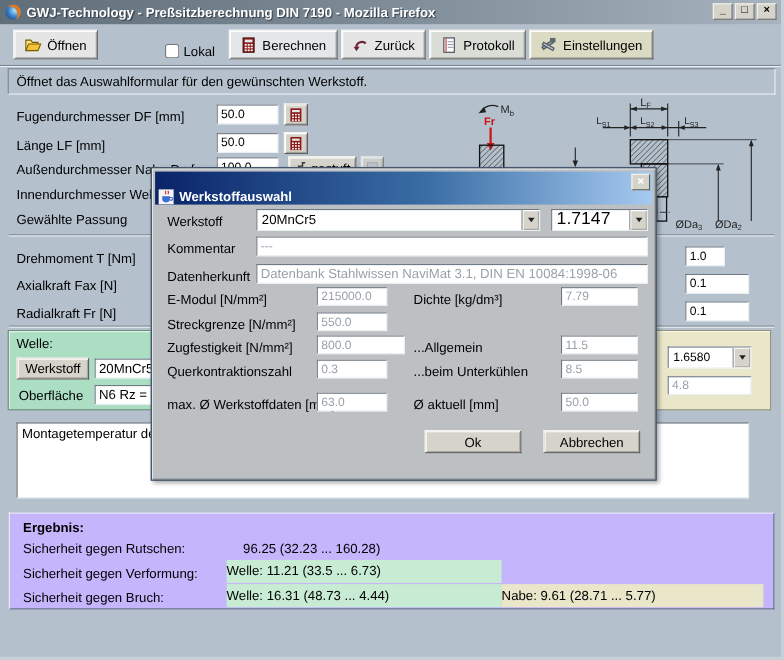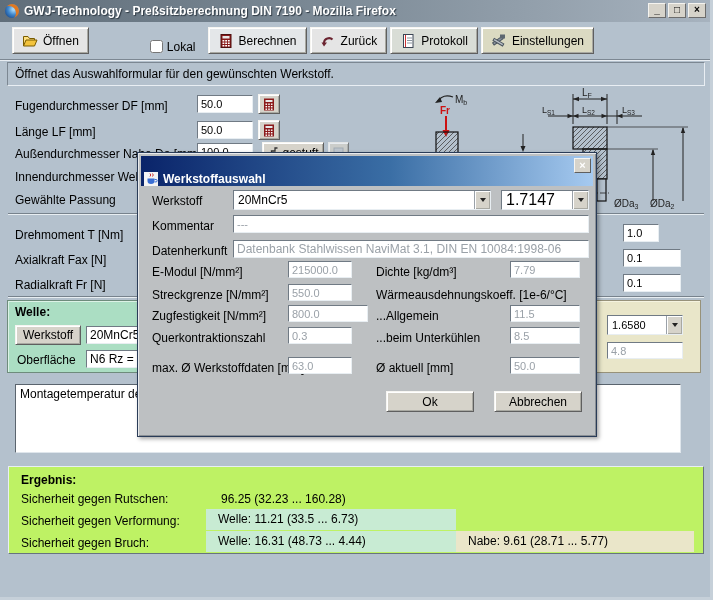--- a/index.html
+++ b/index.html
@@ -55,24 +55,24 @@
     border-top:1px solid #77828c; border-bottom:1px solid #e8eef2; }
 
   
   .panel-welle { position:absolute; left:8px; top:301px; width:330px; height:71px;
     background:#abdec3; box-shadow:inset 1px 1px 0 #dcf2e6, 0 0 0 1px #6e8c7c; }
   .panel-nabe { position:absolute; left:360px; top:301px; width:340px; height:71px;
     background:#e9e6c9; box-shadow:inset 1px 1px 0 #f5f3df, 0 0 0 1px #97927a; }
   .montage { position:absolute; left:15px; top:384px; width:666px; height:69px; background:#fff;
     border:1px solid; border-color:#5a646e #dfe6ec #dfe6ec #5a646e; padding:2px 4px; font-size:12px; }
 
-  .results { position:absolute; left:8px; top:466px; width:696px; height:88px; background:#bef264;
+  .results { position:absolute; left:8px; top:466px; width:696px; height:88px; background:#c4b5fd;
     border:1px solid; border-color:#e9eef3 #67737e #67737e #e9eef3; }
   .rlbl { position:absolute; left:12px; font-size:12px; line-height:21px; white-space:nowrap; }
-  .rcell { position:absolute; height:21px; line-height:21px; padding-left:12px; font-size:12px; white-space:nowrap; }
+  .rcell { position:absolute; height:21px; line-height:21px; font-size:12px; white-space:nowrap; }
   .rcell.green { background:#c8ebd3; }
   .rcell.tan { background:#eae6c9; }
 
   
   .dialog { position:absolute; left:137px; top:152px; width:460px; height:285px; background:#bdc0c2;
     border:1px solid #2a3c58; box-shadow:2px 2px 4px rgba(0,0,0,.35), inset 1px 1px 0 #e8eaec, inset -1px -1px 0 #8a8f94;
     z-index:30; }
   .dtitle { position:absolute; left:3px; top:3px; right:3px; height:30px;
     background:linear-gradient(90deg,#0a246a 0%, #3a6ea5 55%, #a6caf0 100%);
     color:#fff; font-weight:bold; font-size:12px; display:flex; align-items:flex-end; gap:5px; padding:0 3px; }
@@ -277,21 +277,21 @@
   <div class="lbl" style="left:15px; top:228px">Drehmoment T [Nm]</div>
   <input class="tf" style="left: 623px; top: 224px; width: 36px;" value="1.0">
   <div class="lbl" style="left:15px; top:253px">Axialkraft Fax [N]</div>
   <input class="tf" style="left: 623px; top: 249px; width: 58px;" value="0.1">
   <div class="lbl" style="left:15px; top:278px">Radialkraft Fr [N]</div>
   <input class="tf" style="left: 623px; top: 274px; width: 58px;" value="0.1">
 
   <div class="groove" style="top:296px"></div>
 
   <div class="panel-welle">
-    <div class="lbl" style="left:7px; top:4px; font-weight:bold">Welle:</div>
+    <div class="lbl" style="left:7px; top:4px; font-weight:normal">Welle:</div>
     <button class="btn3d" style="left:7px; top:24px; width:66px; height:20px">
       <span>Werkstoff</span>
     </button>
     <input class="tf" style="left: 78px; top: 25px; width: 245px; height: 18px; font-size: 12px;" value="20MnCr5">
     <div class="lbl" style="left:9px; top:52px">Oberfläche</div>
     <input class="tf" style="left: 78px; top: 49px; width: 245px; height: 18px; font-size: 12px;" value="N6 Rz = 4">
   </div>
 
   <div class="panel-nabe">
     <div class="combo" style="left:247px; top:14px; width:76px">
@@ -350,21 +350,20 @@
     <div class="dlg-lbl" style="left:14px; top:91px">Datenherkunft</div>
     <input class="tf ro" style="left: 95px; top: 87px; width: 356px; font-size: 12px;" readonly="" value="Datenbank Stahlwissen NaviMat 3.1, DIN EN 10084:1998-06">
 
     <div class="dlg-lbl" style="left:14px; top:112px">E-Modul [N/mm²]</div>
     <input class="tf ro" style="left: 150px; top: 108px; width: 64px; height: 17px;" readonly="" value="215000.0">
     <div class="dlg-lbl" style="left:238px; top:112px">Dichte [kg/dm³]</div>
     <input class="tf ro" style="left: 372px; top: 108px; width: 70px; height: 17px;" readonly="" value="7.79">
 
     <div class="dlg-lbl" style="left:14px; top:135px">Streckgrenze [N/mm²]</div>
     <input class="tf ro" style="left: 150px; top: 131px; width: 64px; height: 17px;" readonly="" value="550.0">
-    <div class="dlg-lbl" style="left:238px; top:135px">Wärmeausdehnungskoeff. [1e-6/°C]</div>
 
     <div class="dlg-lbl" style="left:14px; top:156px">Zugfestigkeit [N/mm²]</div>
     <input class="tf ro" style="left: 150px; top: 152px; width: 80px; height: 17px;" readonly="" value="800.0">
     <div class="dlg-lbl" style="left:238px; top:156px">...Allgemein</div>
     <input class="tf ro" style="left: 372px; top: 152px; width: 70px; height: 17px;" readonly="" value="11.5">
 
     <div class="dlg-lbl" style="left:14px; top:178px">Querkontraktionszahl</div>
     <input class="tf ro" style="left: 150px; top: 174px; width: 64px; height: 17px;" readonly="" value="0.3">
     <div class="dlg-lbl" style="left:238px; top:178px">...beim Unterkühlen</div>
     <input class="tf ro" style="left: 372px; top: 174px; width: 70px; height: 17px;" readonly="" value="8.5">

